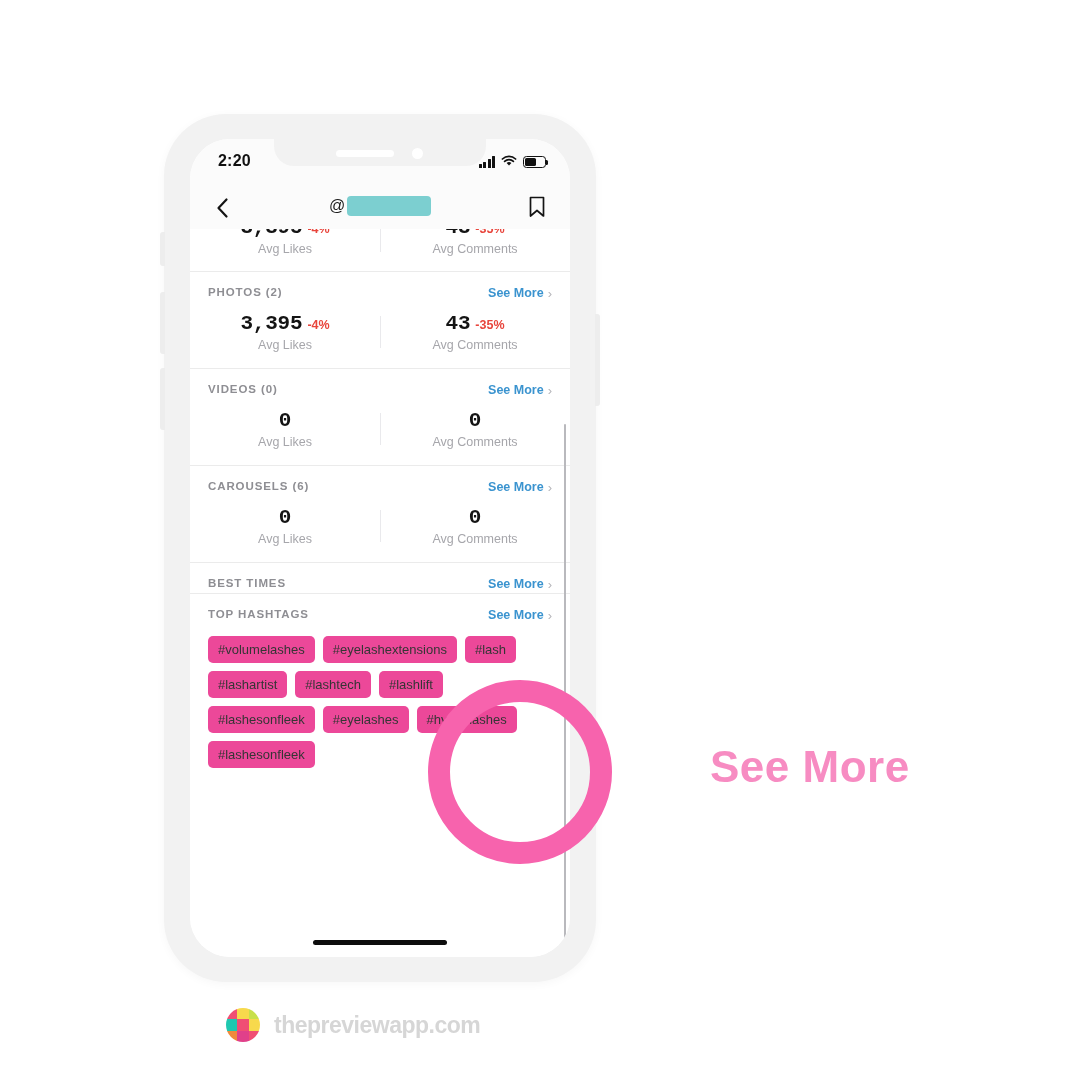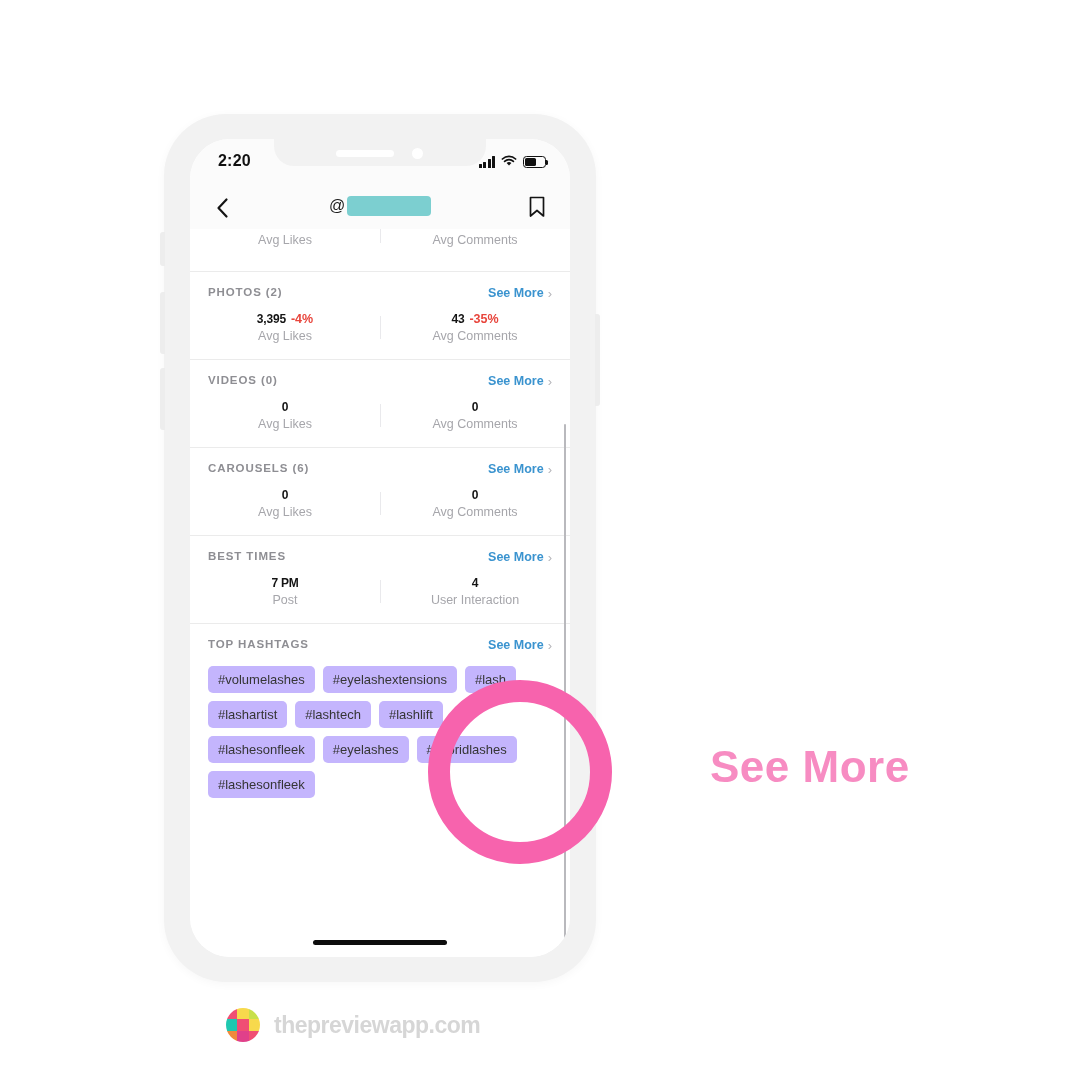--- a/index.html
+++ b/index.html
@@ -230,24 +230,25 @@
     width: 1px;
     background: #e9e9ec;
   }
   .stat-value-line {
     display: flex;
     align-items: baseline;
     justify-content: center;
     gap: 5px;
   }
   .stat-value {
-    font-size: 12px;
+    font-size: 21px;
     font-weight: bold;
     color: #141414;
     letter-spacing: -0.2px;
+    font-family: Liberation Mono, monospace;
   }
   .stat-delta {
     font-size: 12.5px;
     font-weight: bold;
     color: #e8453c;
   }
   .stat-label {
     margin-top: 3px;
     font-size: 12.5px;
     color: #a6a6ab;
@@ -278,21 +279,21 @@
   }
 
   
   #hashtag-list {
     display: flex;
     flex-wrap: wrap;
     gap: 8px;
     padding: 12px 18px 16px 18px;
   }
   .hashtag-chip {
-    background: #c4b5fd;
+    background: #ec4899;
     border-radius: 5px;
     padding: 6px 10px;
     font-size: 13px;
     color: #353535;
     white-space: nowrap;
   }
 
   
   #screen-scrollbar {
     position: absolute;
@@ -523,34 +524,20 @@
 
 
       <div class="card-section">
         <div class="section-head">
           <span class="section-title">BEST TIMES</span>
           <span class="see-more">
             <span>See More</span>
             <span class="chev">›</span>
           </span>
         </div>
-        <div class="stat-row">
-          <div class="stat-cell">
-            <div class="stat-value-line">
-              <span class="stat-value">7 PM</span>
-            </div>
-            <div class="stat-label">Post</div>
-          </div>
-          <div class="stat-cell">
-            <div class="stat-value-line">
-              <span class="stat-value">4</span>
-            </div>
-            <div class="stat-label">User Interaction</div>
-          </div>
-        </div>
       </div>
 
       <div class="card-section" style="border-bottom:none;">
         <div class="section-head">
           <span class="section-title">TOP HASHTAGS</span>
           <span class="see-more">
             <span>See More</span>
             <span class="chev">›</span>
           </span>
         </div>

